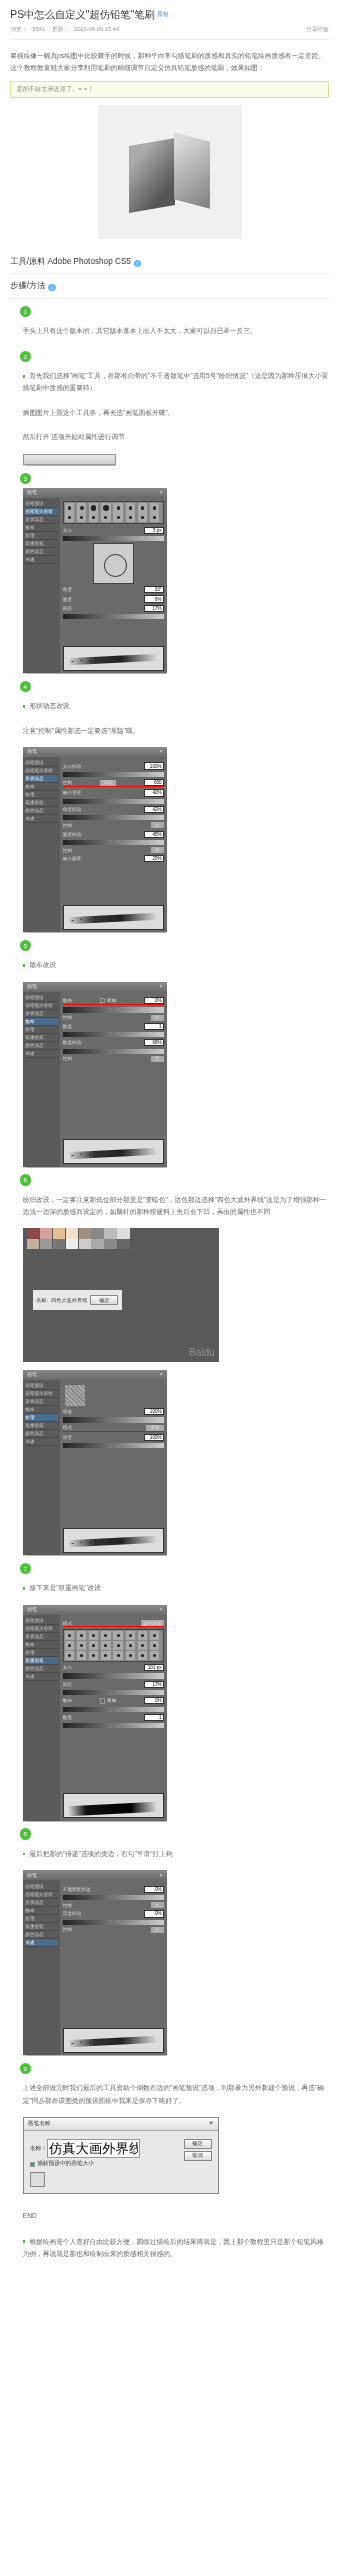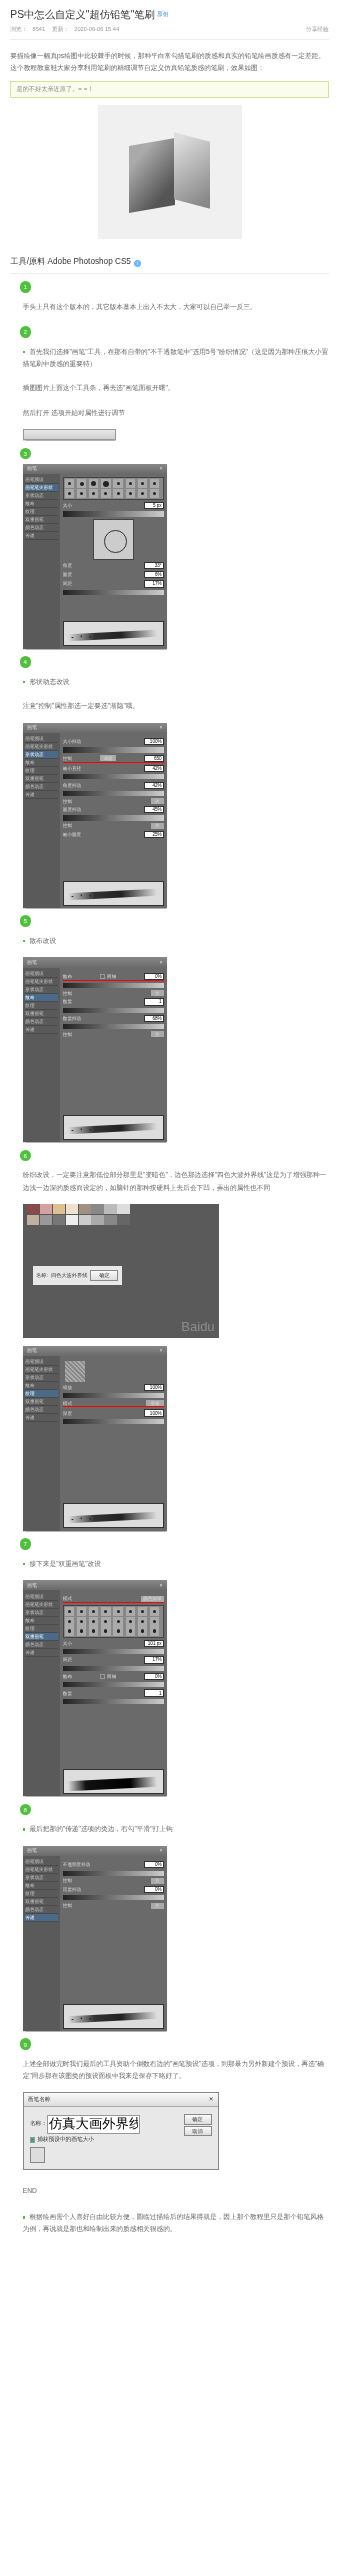--- a/index.html
+++ b/index.html
@@ -44,21 +44,21 @@
 .color-grid{display:grid;grid-template-columns:repeat(8,1fr);gap:0.5px;width:103px;margin:4.1px}
 .color-cell{height:10.3px}
 .dialog{width:196px;background:#e8e8e8;margin:4.1px 0 7.7px 12.4px;border:0.5px solid #888}
 .dialog-title{background:linear-gradient(#fafafa,#ddd);padding:2.1px 4.1px;font-size:5.7px;border-bottom:0.5px solid #aaa;display:flex;justify-content:space-between}
 .dialog-body{padding:6.2px;font-size:5.7px;display:flex;gap:6.2px}
 .dialog-body .left{flex:1}
 .dialog-body label{display:flex;align-items:center;margin:2.1px 0}
 .dialog-body input[type=text]{width:93px;padding:1px;border:0.5px solid #999}
 .dialog-btn{width:28px;height:10.3px;background:linear-gradient(#fafafa,#ddd);border:0.5px solid #888;font-size:5.2px;display:flex;align-items:center;justify-content:center;margin:1.5px 0}
 .end-text{font-size:6.7px;color:#666;line-height:1.8;padding:7.7px 0 7.7px 12.4px}
-.watermark{position:absolute;right:4.1px;bottom:4.1px;font-size:13px;color:rgba(255,255,255,0.3);}
+.watermark{position:absolute;right:4.1px;bottom:4.1px;font-size:10px;color:rgba(255,255,255,0.3);}
 .check{width:5.2px;height:5.2px;border:0.5px solid #999;display:inline-block;margin-right:2.1px;vertical-align:middle}
 .graph-box{width:41px;height:41px;background:#ccc;border:0.5px solid #444;margin:2.1px auto;position:relative}
 .graph-box::after{content:"";position:absolute;width:20.6px;height:20.6px;border:0.5px solid #333;border-radius:50%;left:10.3px;top:10.3px}
 </style>
 </head>
 <body>
 
 <div class="container">
   <div class="title-row">
     <h1>PS中怎么自定义"超仿铅笔"笔刷</h1>
@@ -77,20 +77,24 @@
 
   <div class="sketch-img">
       <div class="sketch-cube"></div>
     </div>
 
   <div class="section-title">
       <span>工具/原料 Adobe Photoshop CS5</span>
       <span class="tip">i</span>
     </div>
 
+  <div class="section-title">
+      <span>步骤/方法</span>
+      <span class="tip">i</span>
+    </div>
 
   <div class="num-badge">1</div>
   <p class="step-text">手头上只有这个版本的，其它版本基本上出入不太大，大家可以自已举一反三。</p>
 
   <div class="num-badge">2</div>
   <p class="step-text"><span class="bullet"></span><span>首先我们选择"画笔"工具，在那有自带的"不干透散笔中"选用5号"纷织情况"（这是因为那种压痕大小置描笔刷中质感的重要特）</span></p>
   <p class="step-text"><span>插图图片上面这个工具条，再去选"画笔面板开曙"。</span></p>
   <p class="step-text"><span>然后打开 选项开始对属性进行调节</span></p>
   <div class="screenshot small"></div>
 

